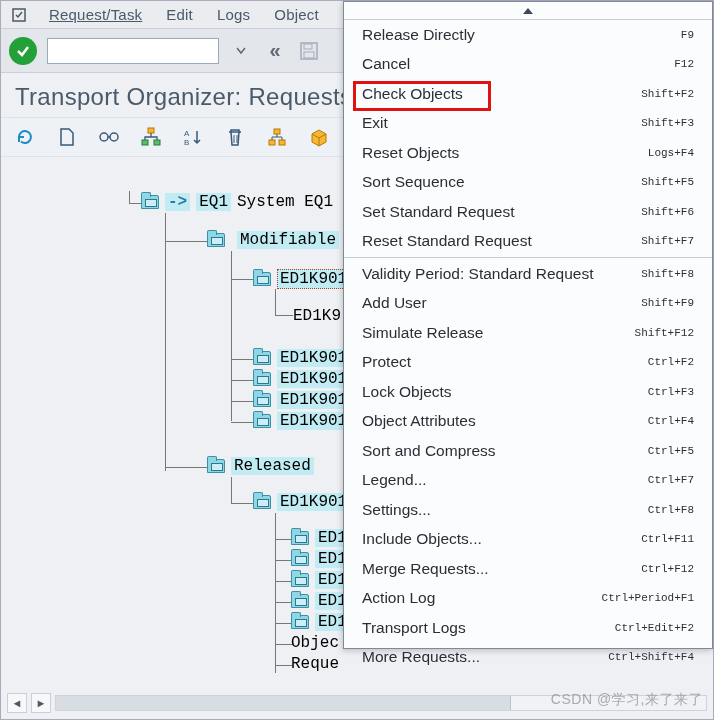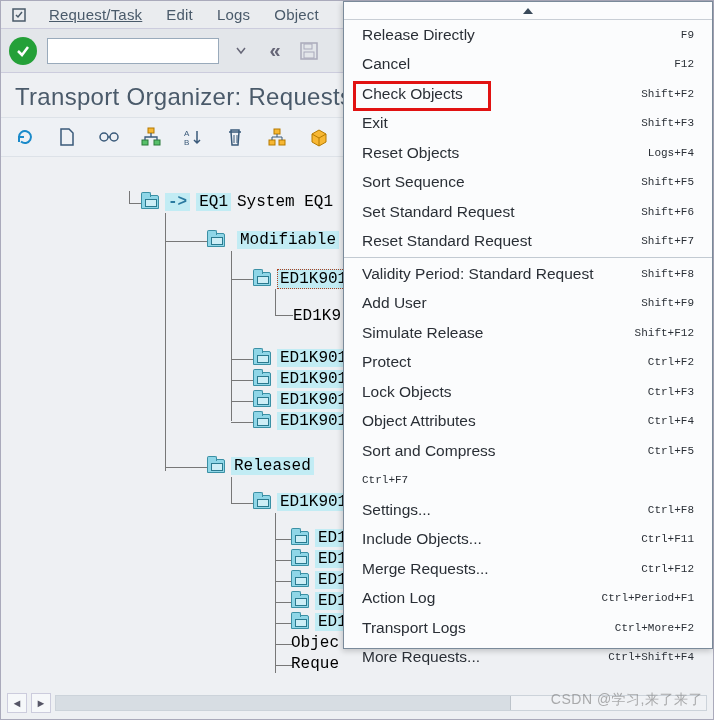--- a/index.html
+++ b/index.html
@@ -316,41 +316,42 @@
         </div>
         <div class="dd-item">
           <span class="lbl">Object Attributes</span>
           <span class="sc">Ctrl+F4</span>
         </div>
         <div class="dd-item">
           <span class="lbl">Sort and Compress</span>
           <span class="sc">Ctrl+F5</span>
         </div>
         <div class="dd-item">
+          <span class="lbl">Legend...</span>
           <span class="sc">Ctrl+F7</span>
         </div>
         <div class="dd-item">
           <span class="lbl">Settings...</span>
           <span class="sc">Ctrl+F8</span>
         </div>
         <div class="dd-item">
           <span class="lbl">Include Objects...</span>
           <span class="sc">Ctrl+F11</span>
         </div>
         <div class="dd-item">
           <span class="lbl">Merge Requests...</span>
           <span class="sc">Ctrl+F12</span>
         </div>
         <div class="dd-item">
           <span class="lbl">Action Log</span>
           <span class="sc">Ctrl+Period+F1</span>
         </div>
         <div class="dd-item">
           <span class="lbl">Transport Logs</span>
-          <span class="sc">Ctrl+More+F2</span>
+          <span class="sc">Ctrl+Edit+F2</span>
         </div>
         <div class="dd-item">
           <span class="lbl">More Requests...</span>
           <span class="sc">Ctrl+Shift+F4</span>
         </div>
       </div>
   </div>
   <div class="red-focus" style="left:352px; top:80px; width:138px; height:30px;"></div>
 
   <div class="watermark">CSDN @学习,来了来了</div>

